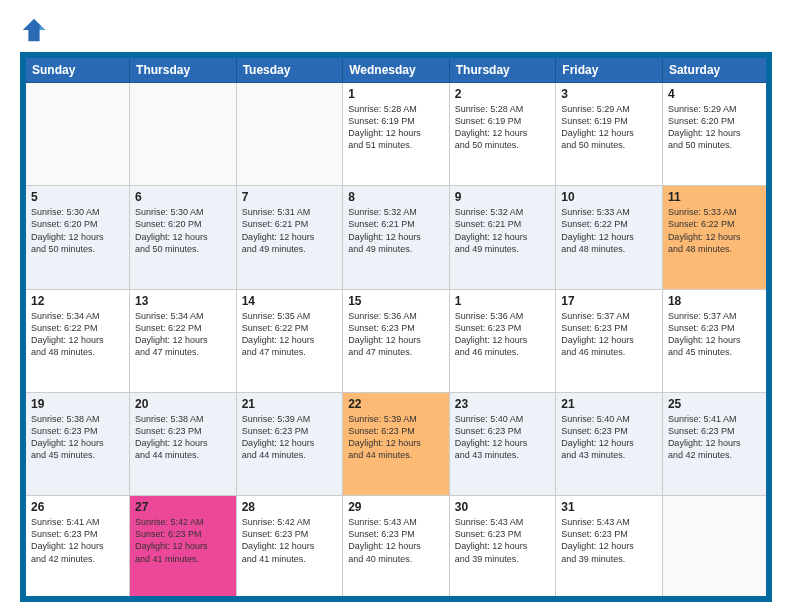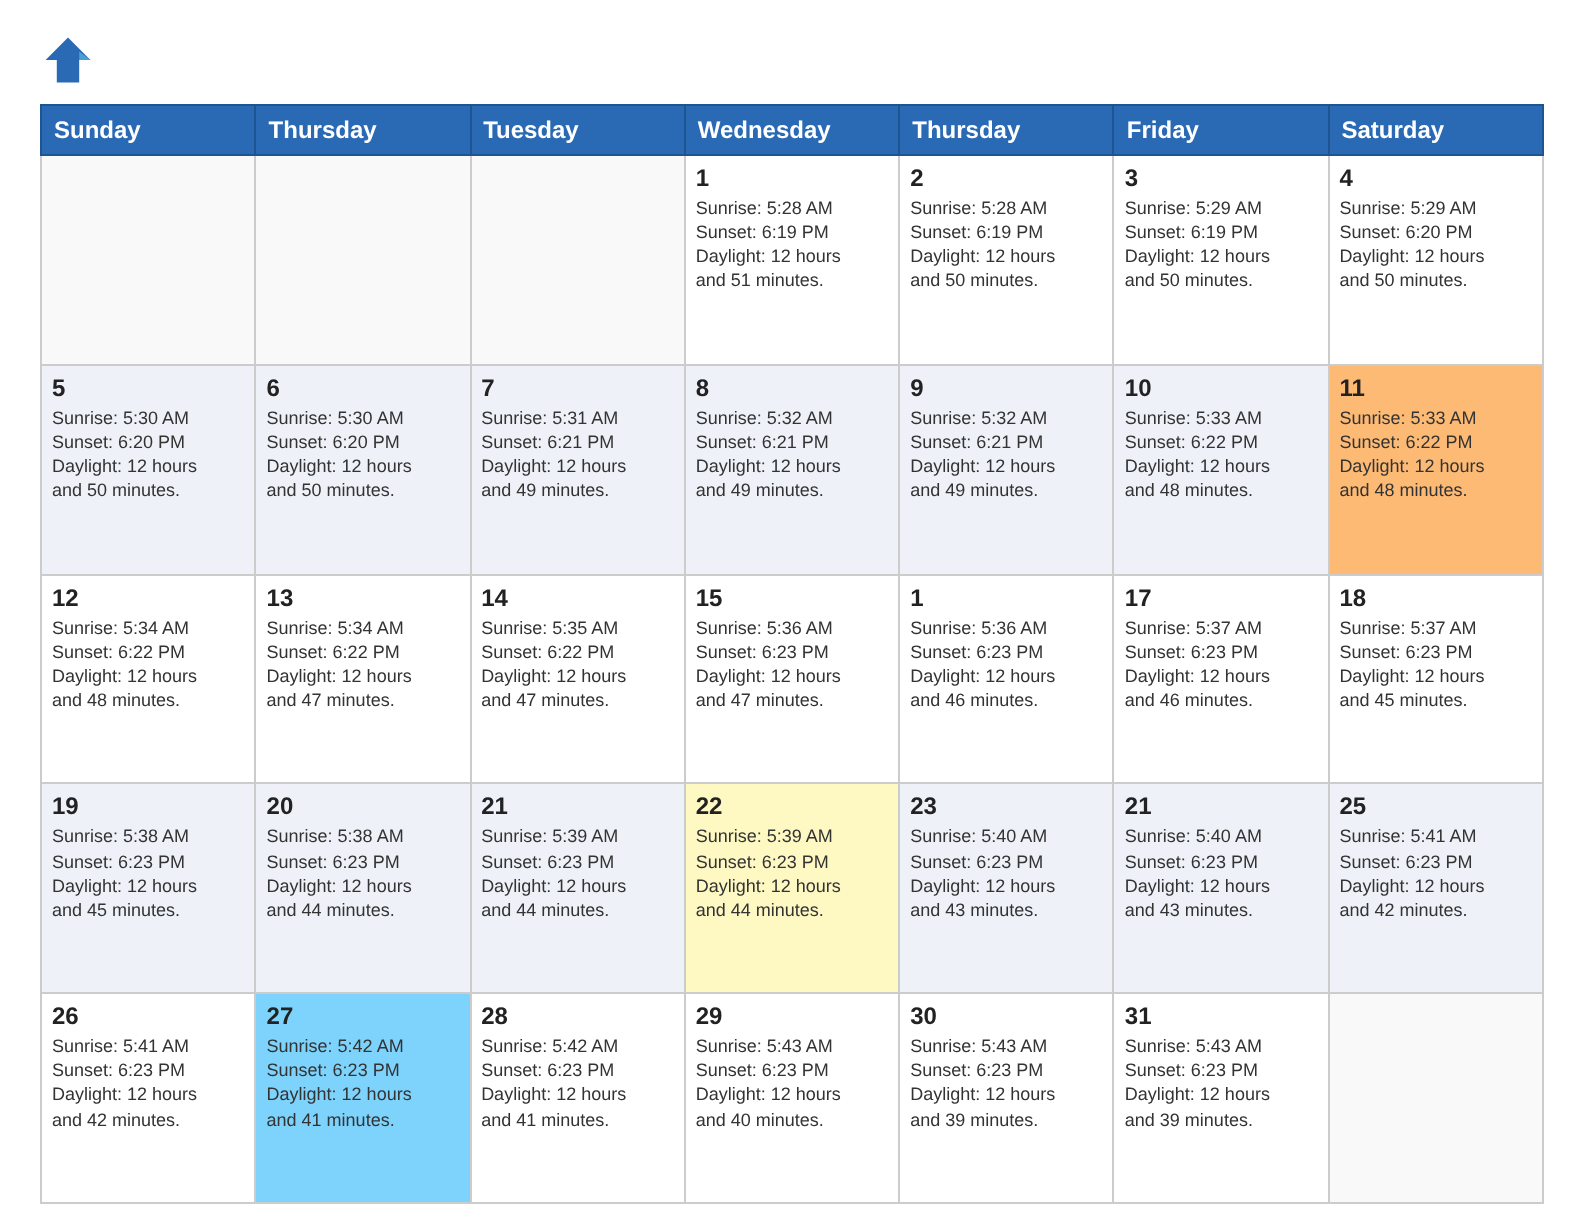--- a/index.html
+++ b/index.html
@@ -49,21 +49,21 @@
       font-weight: bold;
       color: #222;
       line-height: 1.1;
     }
     .calendar-subtitle {
       font-size: 14px;
       color: #444;
     }
     .calendar {
       flex: 1;
-      border: 1px solid #0369a1;
+      border: 6px solid #0369a1;
       border-collapse: collapse;
       width: 100%;
       table-layout: fixed;
       padding-left: 12px;
     }
     .calendar th {
       background: #2a6ab5;
       color: #fff;
       text-align: left;
       padding: 5px 6px;
@@ -279,21 +279,21 @@
 Daylight: 12 hours
 and 44 minutes.</div>
           </td>
           <td style="background: rgb(238, 242, 248);">
             <span class="day-num">21</span>
             <div class="day-info" style="white-space: pre-line;">Sunrise: 5:39 AM
 Sunset: 6:23 PM
 Daylight: 12 hours
 and 44 minutes.</div>
           </td>
-          <td style="background: #fef9c3;">
+          <td style="background: #fdba74;">
             <span class="day-num">22</span>
             <div class="day-info" style="white-space: pre-line;">Sunrise: 5:39 AM
 Sunset: 6:23 PM
 Daylight: 12 hours
 and 44 minutes.</div>
           </td>
           <td style="background: rgb(238, 242, 248);">
             <span class="day-num">23</span>
             <div class="day-info" style="white-space: pre-line;">Sunrise: 5:40 AM
 Sunset: 6:23 PM
@@ -316,21 +316,21 @@
           </td>
         </tr>
         <tr>
           <td style="background: rgb(255, 255, 255);">
             <span class="day-num">26</span>
             <div class="day-info" style="white-space: pre-line;">Sunrise: 5:41 AM
 Sunset: 6:23 PM
 Daylight: 12 hours
 and 42 minutes.</div>
           </td>
-          <td style="background: #7dd3fc;">
+          <td style="background: #ec4899;">
             <span class="day-num">27</span>
             <div class="day-info" style="white-space: pre-line;">Sunrise: 5:42 AM
 Sunset: 6:23 PM
 Daylight: 12 hours
 and 41 minutes.</div>
           </td>
           <td style="background: rgb(255, 255, 255);">
             <span class="day-num">28</span>
             <div class="day-info" style="white-space: pre-line;">Sunrise: 5:42 AM
 Sunset: 6:23 PM

